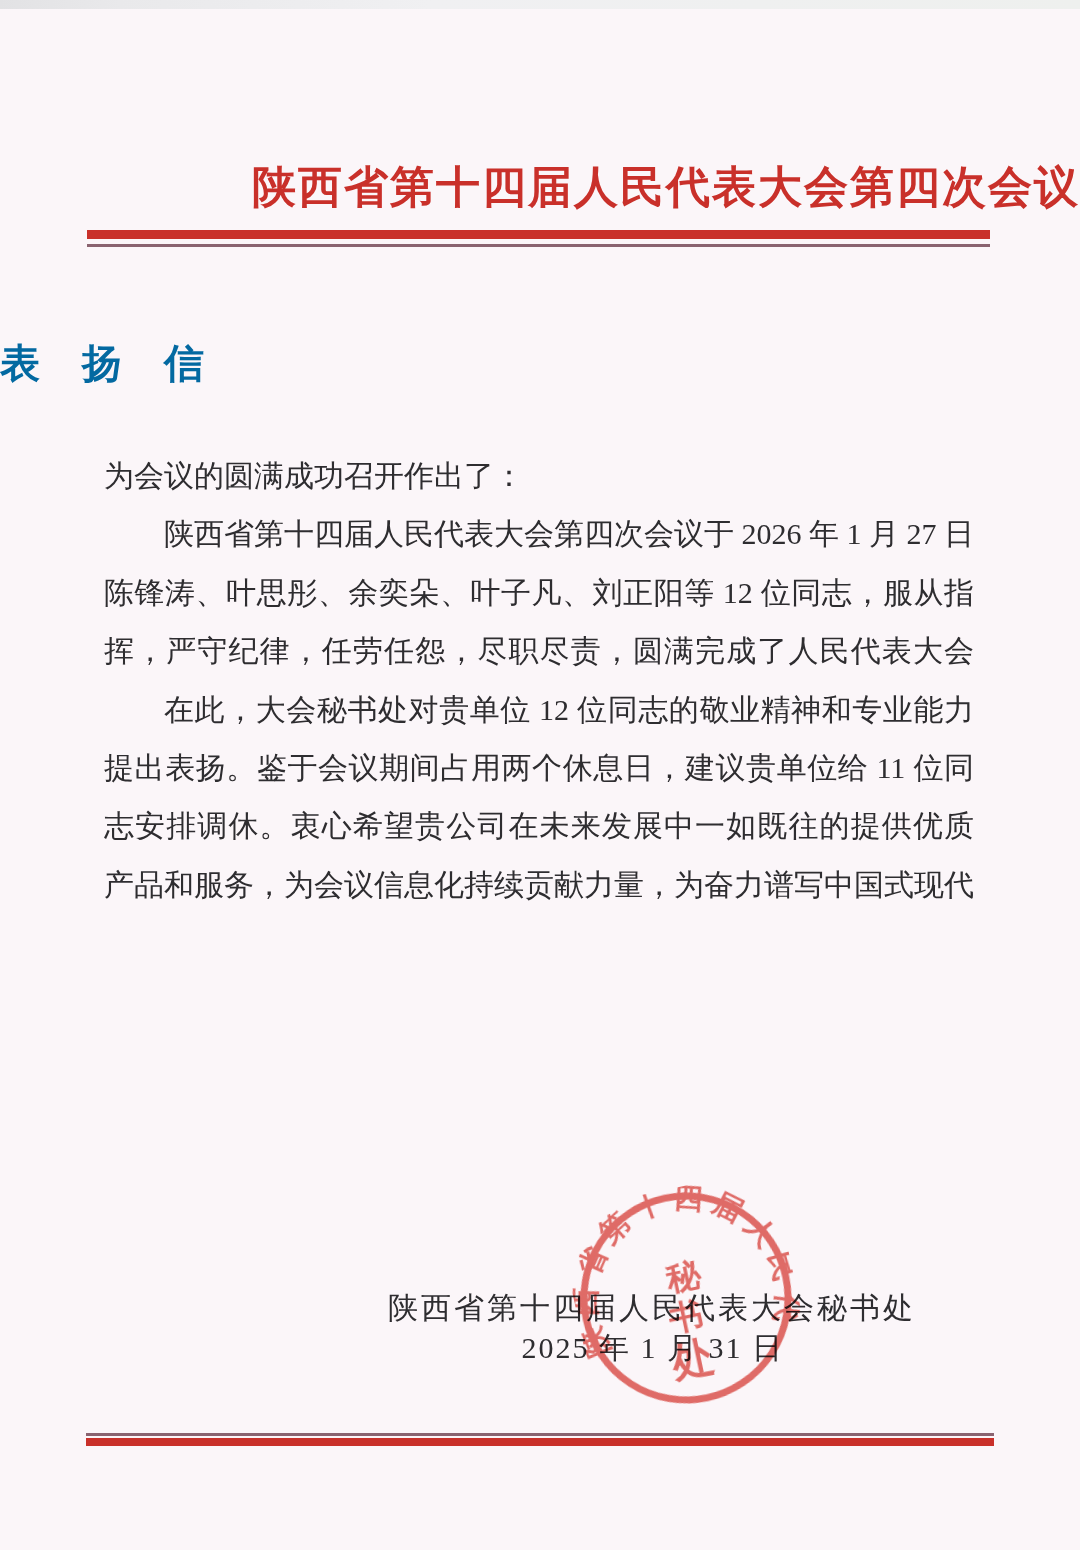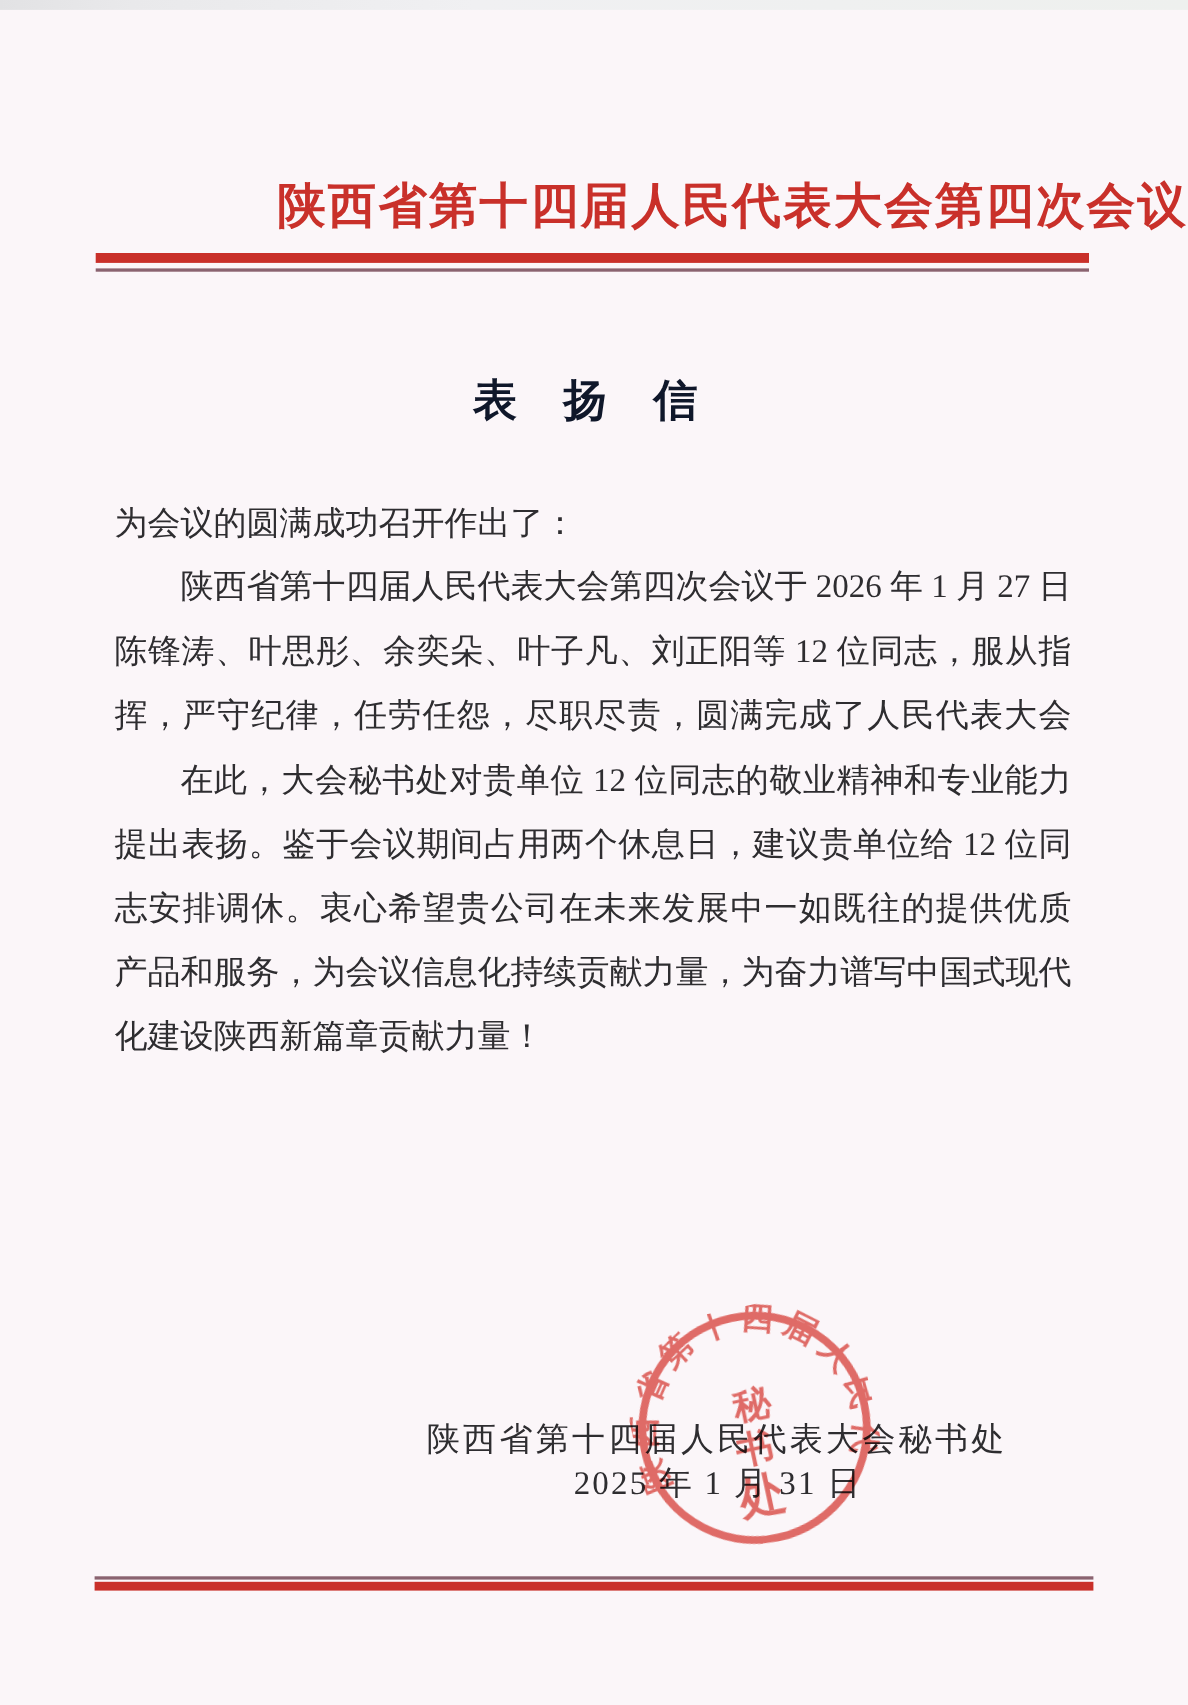--- a/index.html
+++ b/index.html
@@ -26,23 +26,23 @@
   .divider{position:absolute;left:87px;right:90px;}
   .divider .bar-thick{height:9px;background:var(--accent);}
   .divider .bar-thin{height:3px;background:var(--thin);}
   .divider .gap{height:5px;}
   .divider.top{top:230px;}
   .divider.bottom{top:1433px;left:86px;right:86px;}
   .divider.bottom .gap{height:2px;}
   .divider.bottom .bar-thick{height:8px;}
   .letter-title{
     position:absolute;top:336px;left:0;width:100%;
-    text-align:center;
+    text-align:left;
     font-size:40px;font-weight:bold;letter-spacing:16px;
-    color:#0f172a;
+    color:#0369a1;
   }
   .letter-body{
     position:absolute;top:447px;left:104px;right:106px;
     font-size:30px;color:var(--body);
   }
   .letter-body .line{
     height:58.4px;line-height:58.4px;
     text-align:justify;text-align-last:justify;
     white-space:nowrap;
   }
@@ -79,24 +79,23 @@
 
 <div class="letter-title">表 扬 信</div>
 
 <div class="letter-body">
   <div class="line last">为会议的圆满成功召开作出了：</div>
 
 <div class="line indent">陕西省第十四届人民代表大会第四次会议于 2026 年 1 月 27 日</div>
     <div class="line">陈锋涛、叶思彤、余奕朵、叶子凡、刘正阳等 12 位同志，服从指</div>
     <div class="line">挥，严守纪律，任劳任怨，尽职尽责，圆满完成了人民代表大会</div>
     <div class="line indent">在此，大会秘书处对贵单位 12 位同志的敬业精神和专业能力</div>
-    <div class="line">提出表扬。鉴于会议期间占用两个休息日，建议贵单位给 12 位同</div>
+    <div class="line">提出表扬。鉴于会议期间占用两个休息日，建议贵单位给 11 位同</div>
     <div class="line">志安排调休。衷心希望贵公司在未来发展中一如既往的提供优质</div>
     <div class="line">产品和服务，为会议信息化持续贡献力量，为奋力谱写中国式现代</div>
-    <div class="line last">化建设陕西新篇章贡献力量！</div>
   </div>
 
 <div class="signature">陕西省第十四届人民代表大会秘书处</div>
 <div class="date">2025 年 1 月 31 日</div>
 
 <svg class="seal" viewBox="0 0 220 220" xmlns="http://www.w3.org/2000/svg">
   <circle cx="110" cy="110" r="102" fill="none" stroke="#dd4f48" stroke-width="7"></circle>
   <path id="sealArc" d="M 26 146 A 91 91 0 1 1 194 146" fill="none"></path>
   <text font-size="29" font-weight="bold" letter-spacing="8" fill="#dd4f48">
     <textPath href="#sealArc">陕西省第十四届人民代表大会</textPath>

